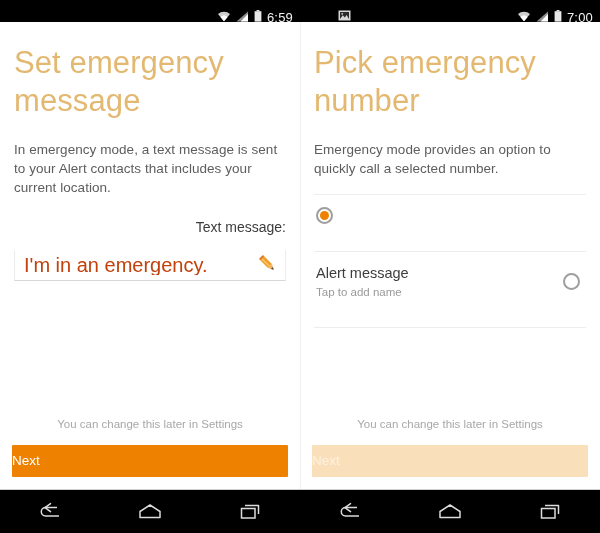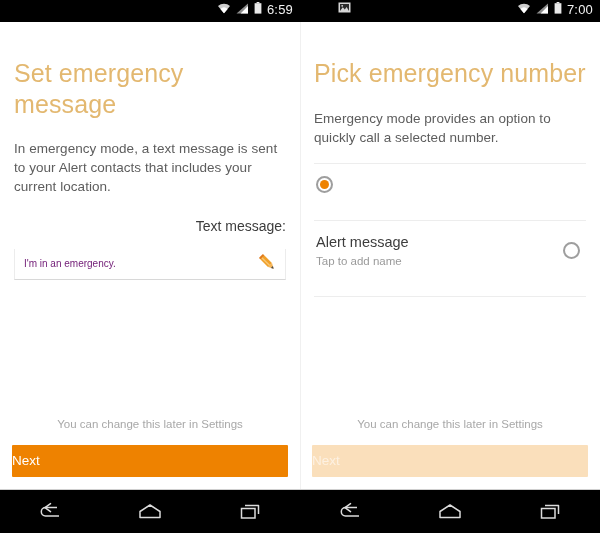--- a/index.html
+++ b/index.html
@@ -21,21 +21,21 @@
     height:22px;
     display:flex;
     background:#000000;
     flex:0 0 22px;
   }
   .statusbar{
     width:300px;height:26px;
     background:#000000;
     position:relative;
     display:flex;
-    align-items:flex-start;
+    align-items:flex-end;
     box-sizing:border-box;
     padding-left:32px;
   }
   .sb-left{
     flex:1 1 auto;
     display:flex;
     align-items:center;
     padding-left:6px;
     gap:5px;
   }
@@ -75,22 +75,22 @@
     box-shadow:inset 1px 0 0 #f0f0f0;
   }
   .panel-body{
     flex:1 1 auto;
     padding:0 14px;
     position:relative;
   }
 
   h1.title{
     margin:0;
-    padding-top:36px;
-    font-size:25px;
+    padding-top:22px;
+    font-size:31px;
     font-weight:400;
     line-height:1.22;
     color:#e3b870;
     letter-spacing:.1px;
   }
   p.intro{
     margin:0;
     padding-top:20px;
     font-size:13.5px;
     line-height:1.42;
@@ -113,22 +113,22 @@
     height:31px;
     border-bottom:1px solid #d8d8d8;
     border-left:1px solid #ececec;
     border-right:1px solid #ececec;
     display:flex;
     align-items:center;
     padding:0 30px 0 9px;
     box-sizing:border-box;
   }
   .input-text{
-    font-size:10px;
-    color:#701a75;
+    font-size:20px;
+    color:#c2410c;
     line-height:1;
     white-space:nowrap;
     overflow:hidden;
   }
   .pencil{
     position:absolute;
     right:5px;
     top:2px;
   }
 

